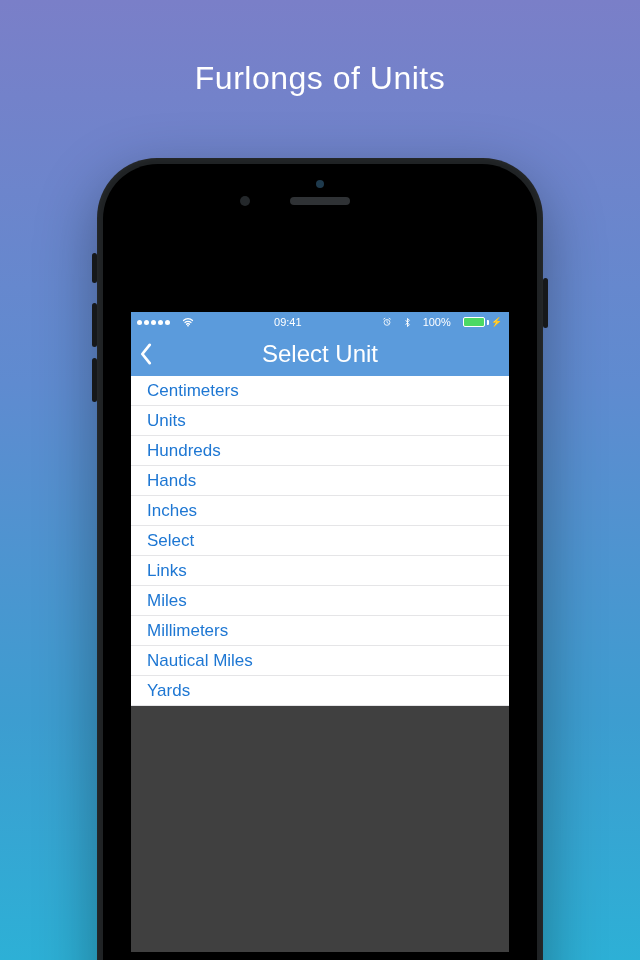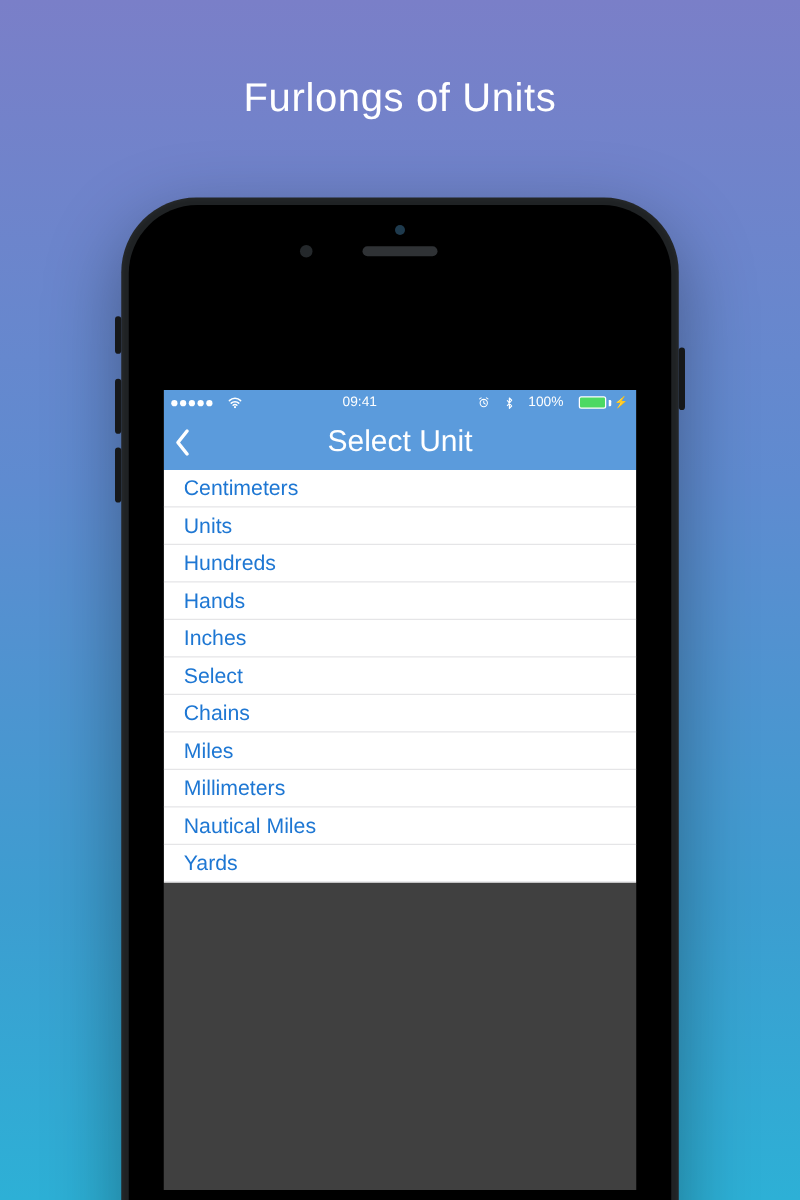--- a/index.html
+++ b/index.html
@@ -213,21 +213,21 @@
         <div class="nav-title">Select Unit</div>
       </div>
 
       <div class="list" id="unit-list">
           <div class="list-row">Centimeters</div>
           <div class="list-row">Units</div>
           <div class="list-row">Hundreds</div>
           <div class="list-row">Hands</div>
           <div class="list-row">Inches</div>
           <div class="list-row">Select</div>
-          <div class="list-row">Chains</div>
+          <div class="list-row">Links</div>
           <div class="list-row">Miles</div>
           <div class="list-row">Millimeters</div>
           <div class="list-row">Nautical Miles</div>
           <div class="list-row">Yards</div>
         </div>
 
     </div>
   </div>
 </div>
 

